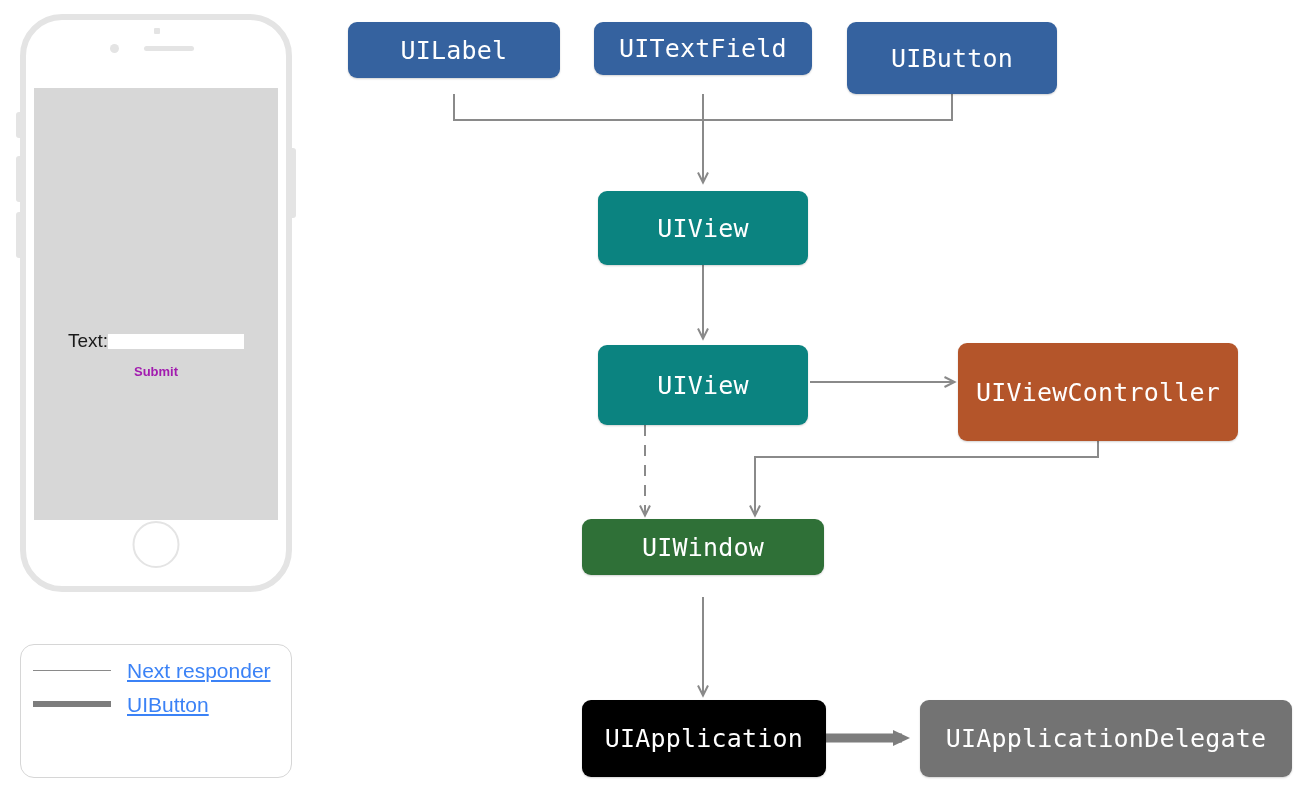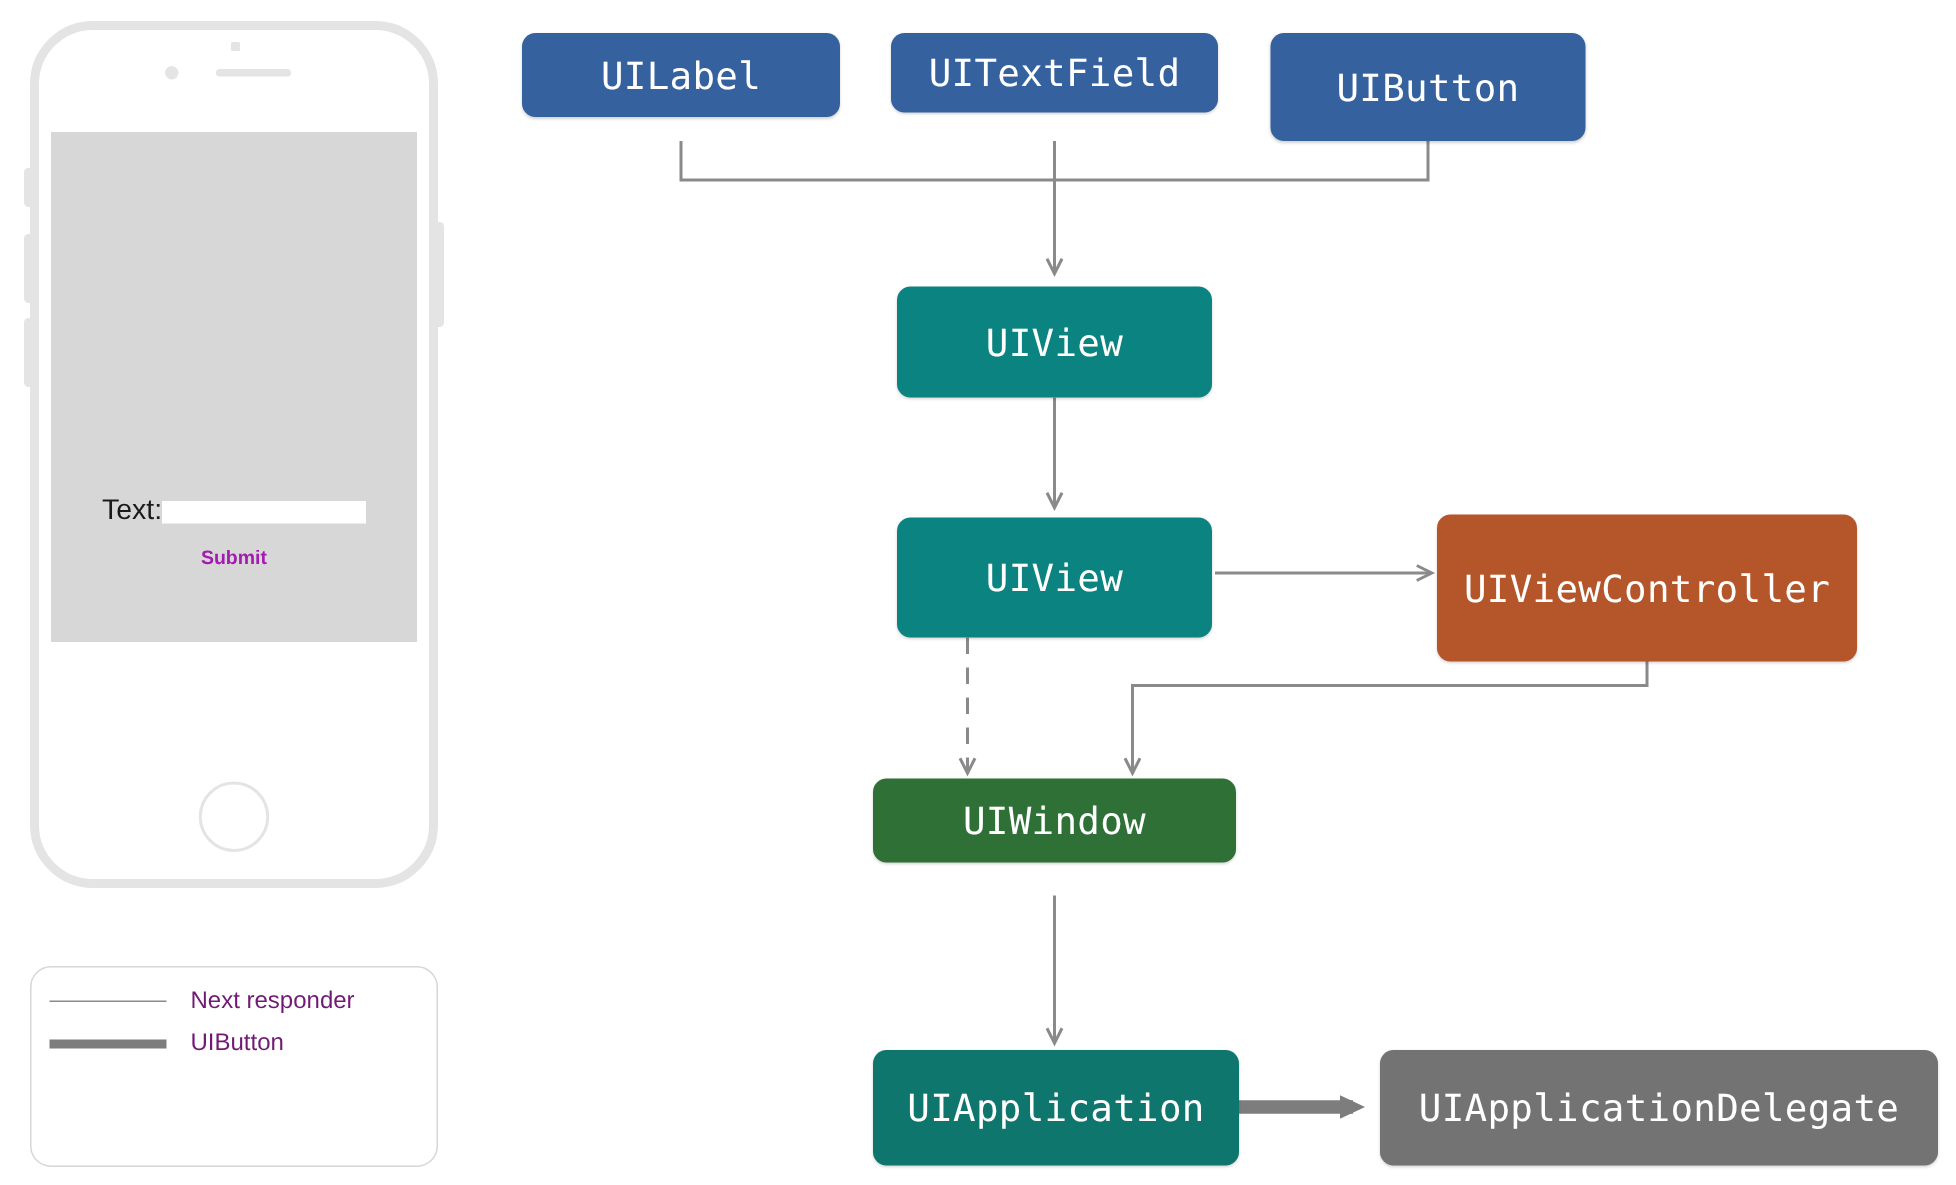--- a/index.html
+++ b/index.html
@@ -97,21 +97,21 @@
     bottom: 18px;
     width: 47px; height: 47px;
     border: 2px solid #e4e4e4;
     border-radius: 50%;
     background: #ffffff;
   }
   .phone-screen {
     position: absolute;
     left: 8px; top: 68px;
     width: 244px;
-    height: 340px;
+    height: 432px;
     background: #d7d7d7;
     padding-left: 36px;
   }
   .screen-form {
     position: absolute;
     left: 0;
     right: 0;
     top: 243px;
   }
   .form-row {
@@ -175,24 +175,25 @@
     flex: 0 0 78px;
   }
   .legend-swatch-thick {
     width: 78px;
     height: 6px;
     background: #7d7d7d;
     flex: 0 0 78px;
   }
   .legend-label {
     font-family: "Liberation Sans", sans-serif;
-    font-size: 16px;
-    color: #701a75;
+    font-size: 21px;
+    color: #3b82f6;
     line-height: 1.12;
     max-width: 160px;
+    text-decoration: underline;
   }
 </style>
 </head>
 <body>
 
 <div id="canvas">
 
   <div class="phone-frame">
     <div class="phone-btn btn-silent"></div>
     <div class="phone-btn btn-vol-up"></div>
@@ -287,21 +288,21 @@
   </div>
 
   <div class="node" style="left:958px; top:343px; width:280px; height:98px; background:#b4552a;">
     <span>UIViewController</span>
   </div>
 
   <div class="node" style="left:582px; top:519px; width:242px; height:56px; background:#2f7037;">
     <span>UIWindow</span>
   </div>
 
-  <div class="node" style="left:582px; top:700px; width:244px; height:77px; background:#0f766e;">
+  <div class="node" style="left:582px; top:700px; width:244px; height:77px; background:#000000;">
     <span>UIApplication</span>
   </div>
 
   <div class="node" style="left:920px; top:700px; width:372px; height:77px; background:#737373;">
     <span>UIApplicationDelegate</span>
   </div>
 
 </div>
 
 </body></html>

